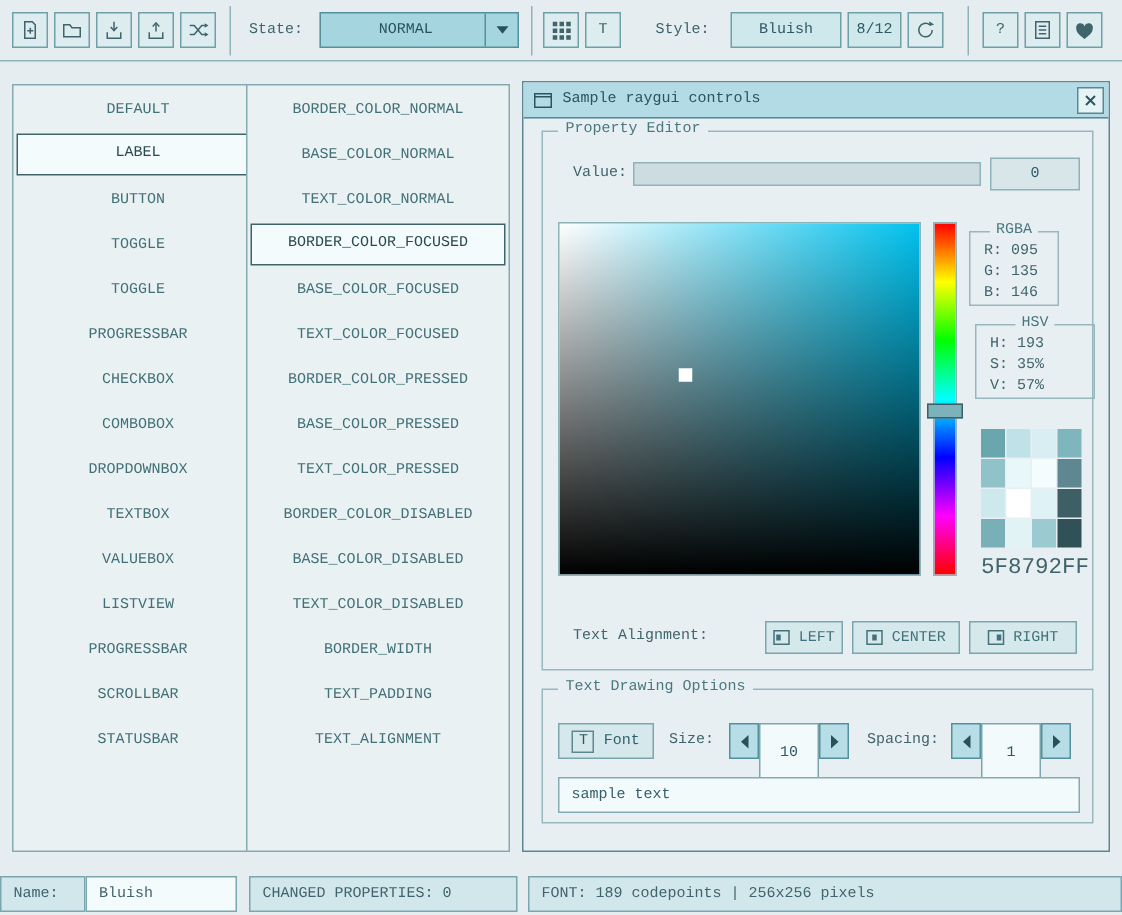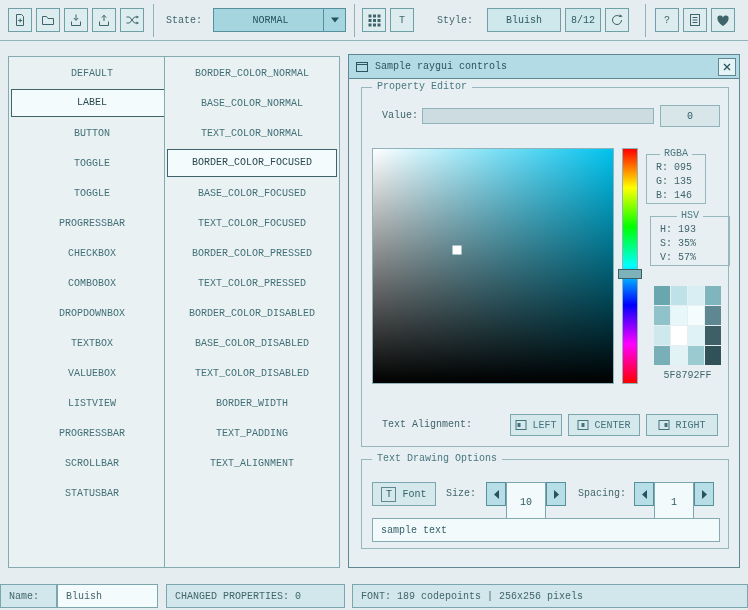--- a/index.html
+++ b/index.html
@@ -47,21 +47,21 @@
 
   .sv-panel{position:absolute;border:1px solid #8fb3bb;cursor:crosshair;
             background:linear-gradient(to bottom,rgba(0,0,0,0),#000),linear-gradient(to right,#fff,#00c2ee)}
   .sv-marker{position:absolute;width:9px;height:9px;background:#fff;transform:translate(-50%,-50%)}
   .hue-bar{position:absolute;border:1px solid #8fb3bb;cursor:pointer;
            background:linear-gradient(to bottom,#f00 0%,#ff0 16.6%,#0f0 33.3%,#0ff 50%,#00f 66.6%,#f0f 83.3%,#f00 100%)}
   .hue-handle{position:absolute;left:-5px;width:24px;height:10px;background:#7db2bb;border:1px solid #3c5f66;transform:translateY(-50%)}
 
   .palette{position:absolute;display:grid;grid-template-columns:repeat(4,16px);grid-auto-rows:19px;gap:1px}
   .swatch{width:16px;height:19px;cursor:pointer}
-  .hex-label{position:absolute;text-align:center;color:#3f646b;font-size:10px}
+  .hex-label{position:absolute;text-align:center;color:#3f646b;font-size:15px}
 
   .align-btn{position:absolute;height:22px;background:#d5e8ec;border:1px solid #7ba6ae;color:#44727b;gap:5px}
   .font-btn{position:absolute;background:#d5e8ec;border:1px solid #7ba6ae;color:#30606a;gap:6px}
   .t-icon{width:15px;height:15px;border:1px solid #5f8792;display:flex;align-items:center;justify-content:center;font-size:10px;color:#2f5a64}
   .spin-btn{position:absolute;width:20px;height:24px;background:#b7dde6;border:1px solid #55919c}
   .spin-val{position:absolute;width:40px;height:40px;background:#f2fafb;border:1px solid #7ba6ae;
             display:flex;align-items:center;justify-content:center;color:#2f5a64}
   .textbox{position:absolute;background:#f2fafb;border:1px solid #86aab2;display:flex;align-items:center;padding-left:8px;color:#35606a;cursor:text}
 
   
@@ -198,20 +198,21 @@
   </div>
 
   <div class="panel" style="left:164px;width:176px">
     <div class="list-item">BORDER_COLOR_NORMAL</div>
     <div class="list-item">BASE_COLOR_NORMAL</div>
     <div class="list-item">TEXT_COLOR_NORMAL</div>
     <div class="list-item selected">BORDER_COLOR_FOCUSED</div>
     <div class="list-item">BASE_COLOR_FOCUSED</div>
     <div class="list-item">TEXT_COLOR_FOCUSED</div>
     <div class="list-item">BORDER_COLOR_PRESSED</div>
+    <div class="list-item">BASE_COLOR_PRESSED</div>
     <div class="list-item">TEXT_COLOR_PRESSED</div>
     <div class="list-item">BORDER_COLOR_DISABLED</div>
     <div class="list-item">BASE_COLOR_DISABLED</div>
     <div class="list-item">TEXT_COLOR_DISABLED</div>
     <div class="list-item">BORDER_WIDTH</div>
     <div class="list-item">TEXT_PADDING</div>
     <div class="list-item">TEXT_ALIGNMENT</div>
   </div>
 
   <div class="window">

